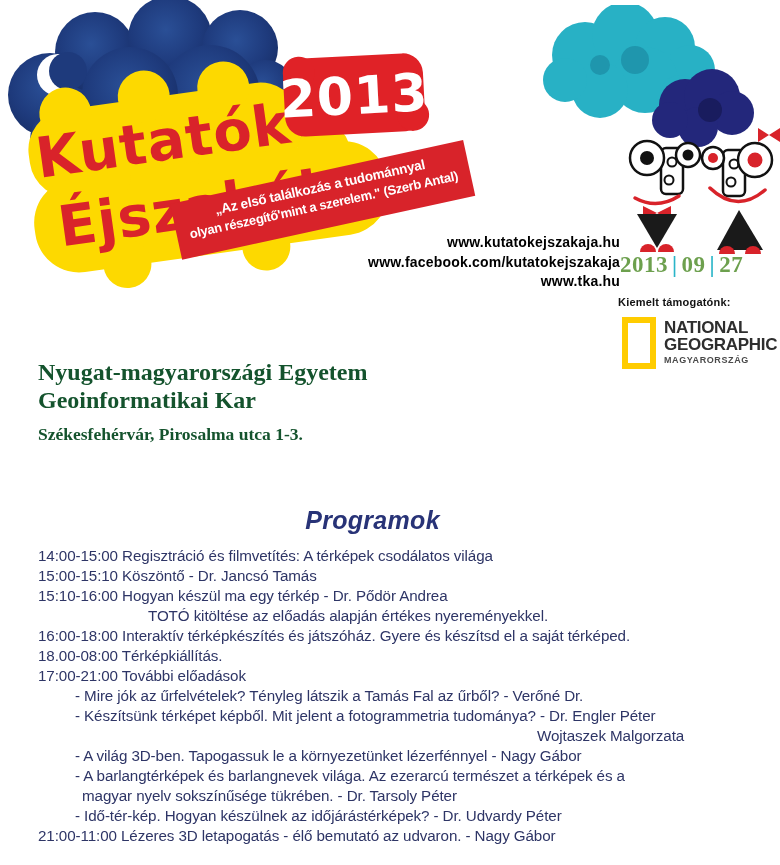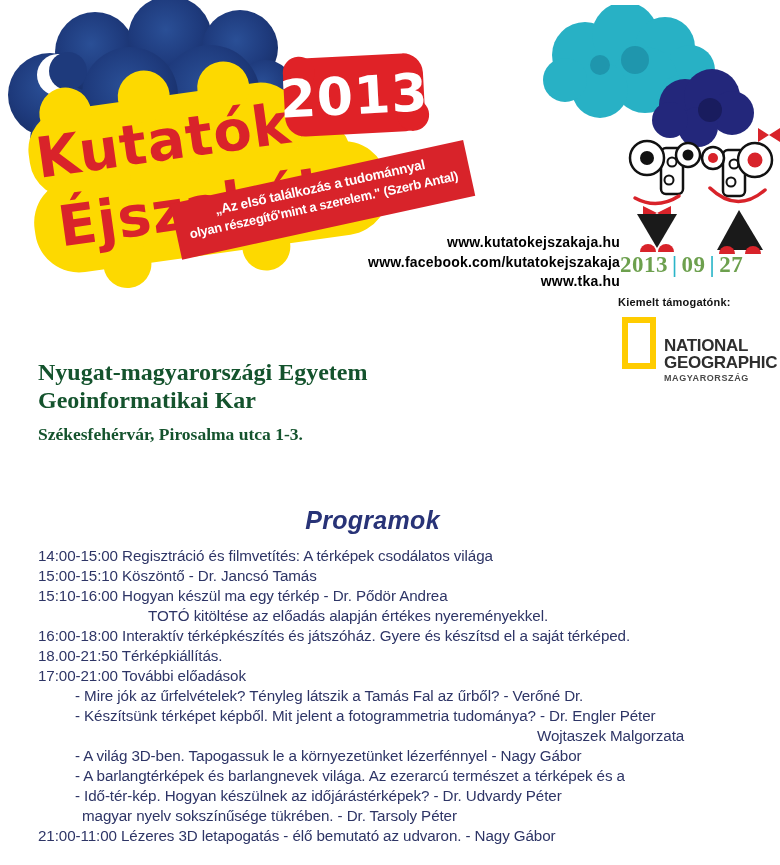--- a/index.html
+++ b/index.html
@@ -73,21 +73,21 @@
     left: 622px; top: 317px;
     display: flex;
     align-items: flex-start;
     gap: 8px;
   }
   #natgeo-frame {
     width: 34px; height: 52px;
     border: 6px solid #ffcc00;
     background: #ffffff;
   }
-  #natgeo-text { padding-top: 2px; margin-top: 18px; }
+  #natgeo-text { padding-top: 2px; }
   .natgeo-word {
     font-size: 17px;
     font-weight: bold;
     color: #2e2e2e;
     line-height: 17px;
     letter-spacing: -0.3px;
   }
   .natgeo-country {
     font-size: 9px;
     font-weight: bold;
@@ -283,25 +283,25 @@
   </div>
 
   <div id="program-heading">Programok</div>
 
   <div id="program-list">
     <div class="pline ind-main">14:00-15:00 Regisztráció és filmvetítés: A térképek csodálatos világa</div>
     <div class="pline ind-main">15:00-15:10 Köszöntő - Dr. Jancsó Tamás</div>
     <div class="pline ind-main">15:10-16:00 Hogyan készül ma egy térkép - Dr. Pődör Andrea</div>
     <div class="pline ind-toto">TOTÓ kitöltése az előadás alapján értékes nyereményekkel.</div>
     <div class="pline ind-main">16:00-18:00 Interaktív térképkészítés és játszóház. Gyere és készítsd el a saját térképed.</div>
-    <div class="pline ind-main">18.00-21:50 Térképkiállítás.</div>
+    <div class="pline ind-main">18.00-08:00 Térképkiállítás.</div>
     <div class="pline ind-main">17:00-21:00 További előadások</div>
     <div class="pline ind-dash">- Mire jók az űrfelvételek? Tényleg látszik a Tamás Fal az űrből? - Verőné Dr.</div>
     <div class="pline ind-dash">- Készítsünk térképet képből. Mit jelent a fotogrammetria tudománya? - Dr. Engler Péter</div>
     <div class="pline ind-name">Wojtaszek Malgorzata</div>
     <div class="pline ind-dash">- A világ 3D-ben. Tapogassuk le a környezetünket lézerfénnyel - Nagy Gábor</div>
     <div class="pline ind-dash">- A barlangtérképek és barlangnevek világa. Az ezerarcú természet a térképek és a</div>
+    <div class="pline ind-wrap">magyar nyelv sokszínűsége tükrében. - Dr. Tarsoly Péter</div>
     <div class="pline ind-dash">- Idő-tér-kép. Hogyan készülnek az időjárástérképek? - Dr. Udvardy Péter</div>
-    <div class="pline ind-wrap">magyar nyelv sokszínűsége tükrében. - Dr. Tarsoly Péter</div>
     <div class="pline ind-main">21:00-11:00 Lézeres 3D letapogatás - élő bemutató az udvaron. - Nagy Gábor</div>
   </div>
 
 </div>
 
 </body></html>

